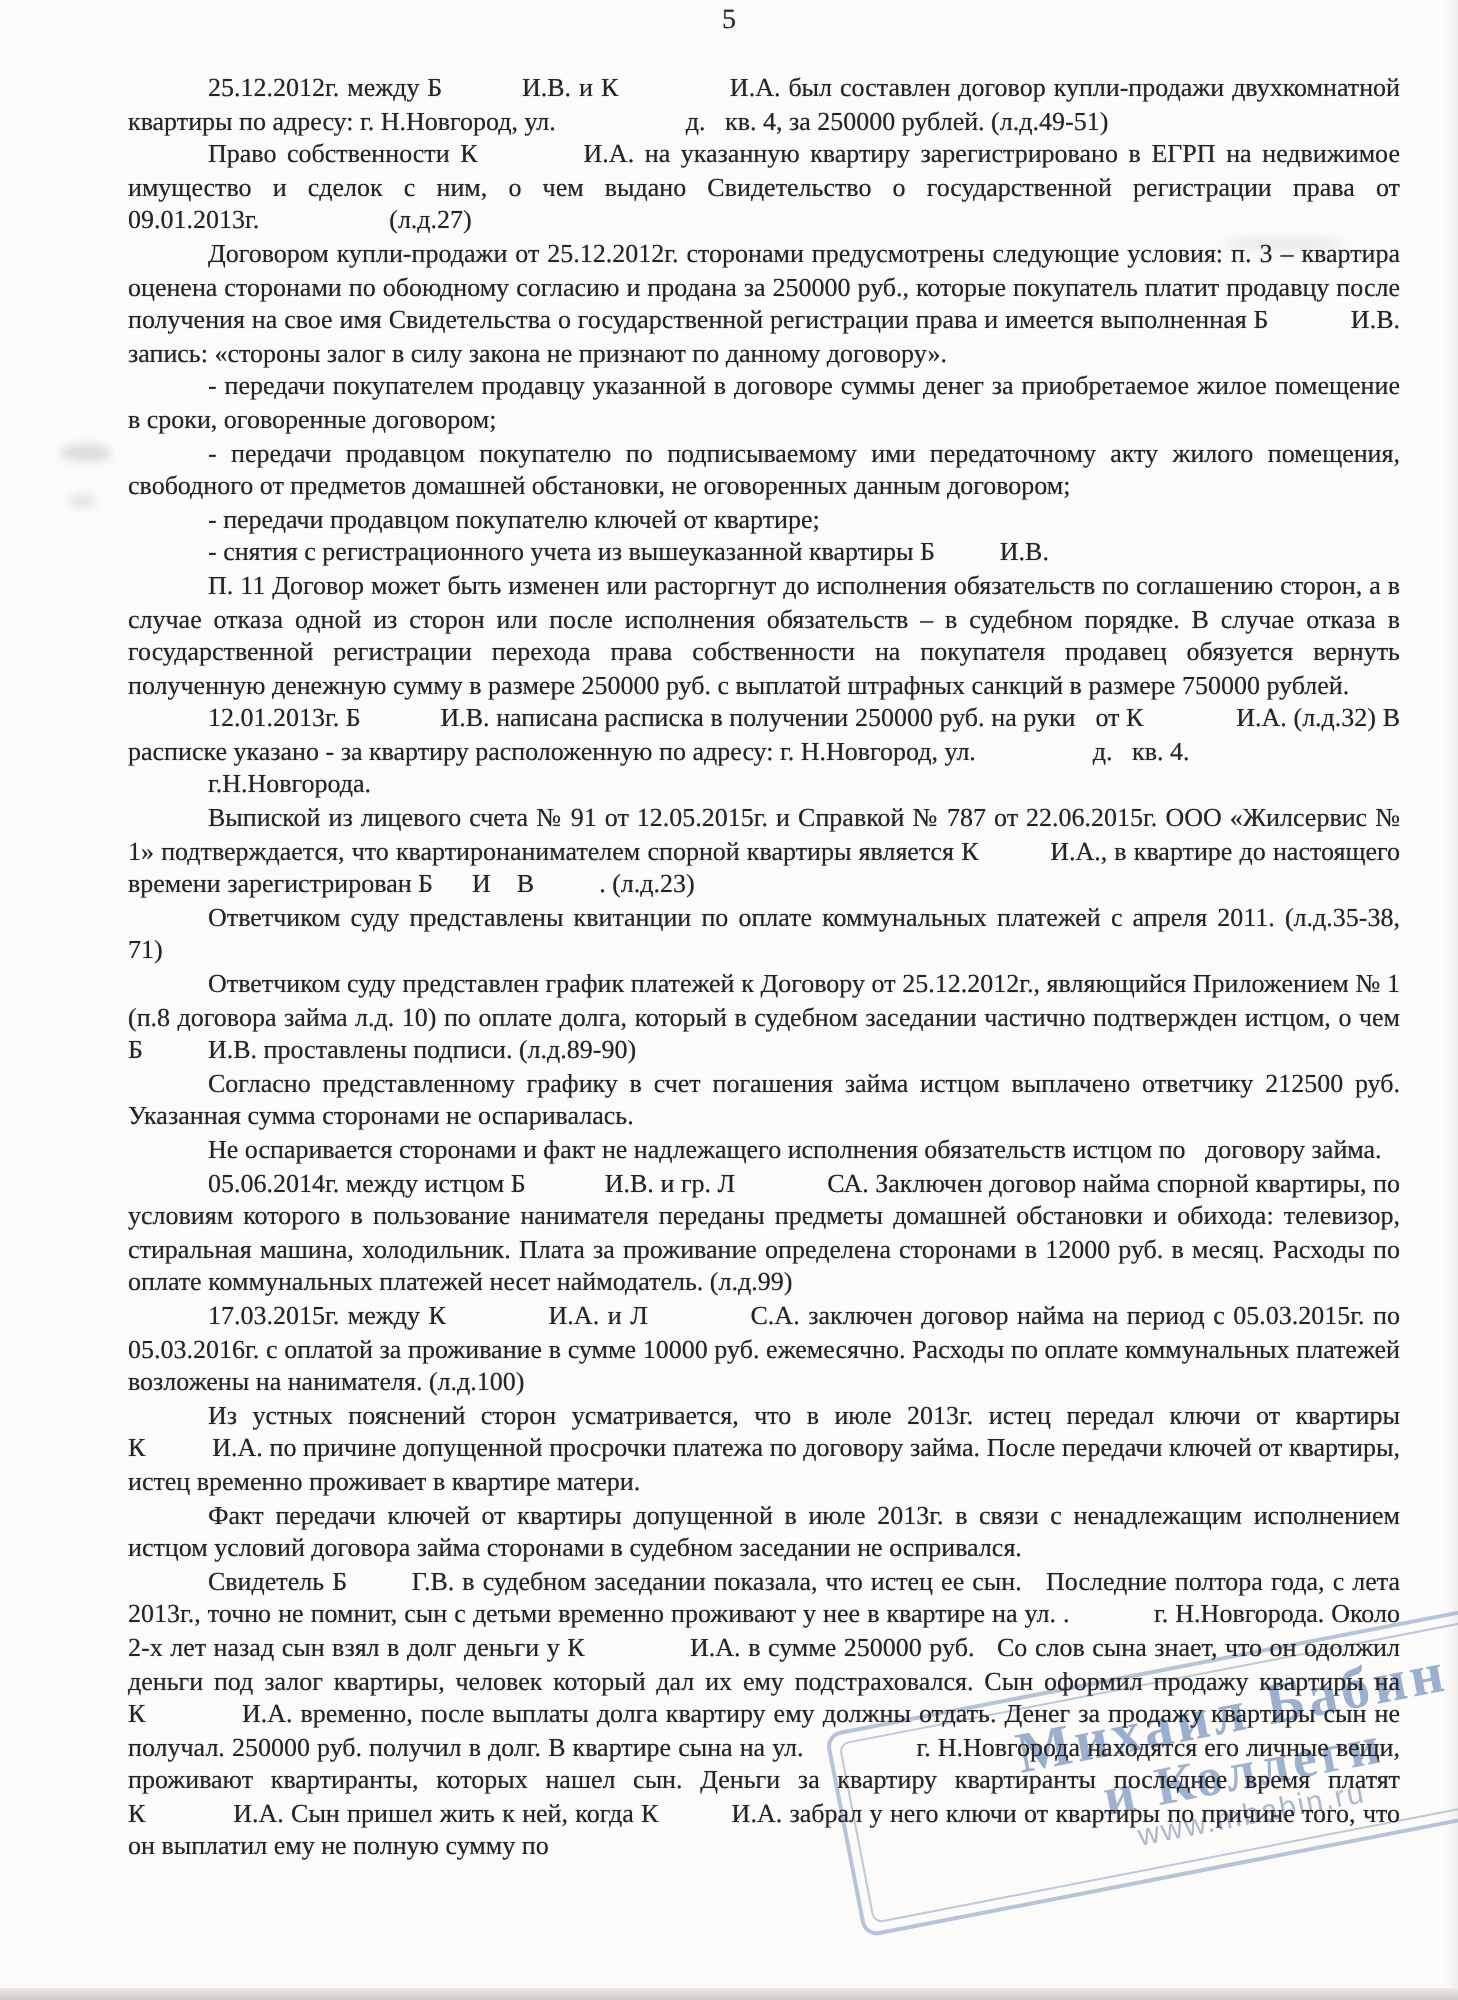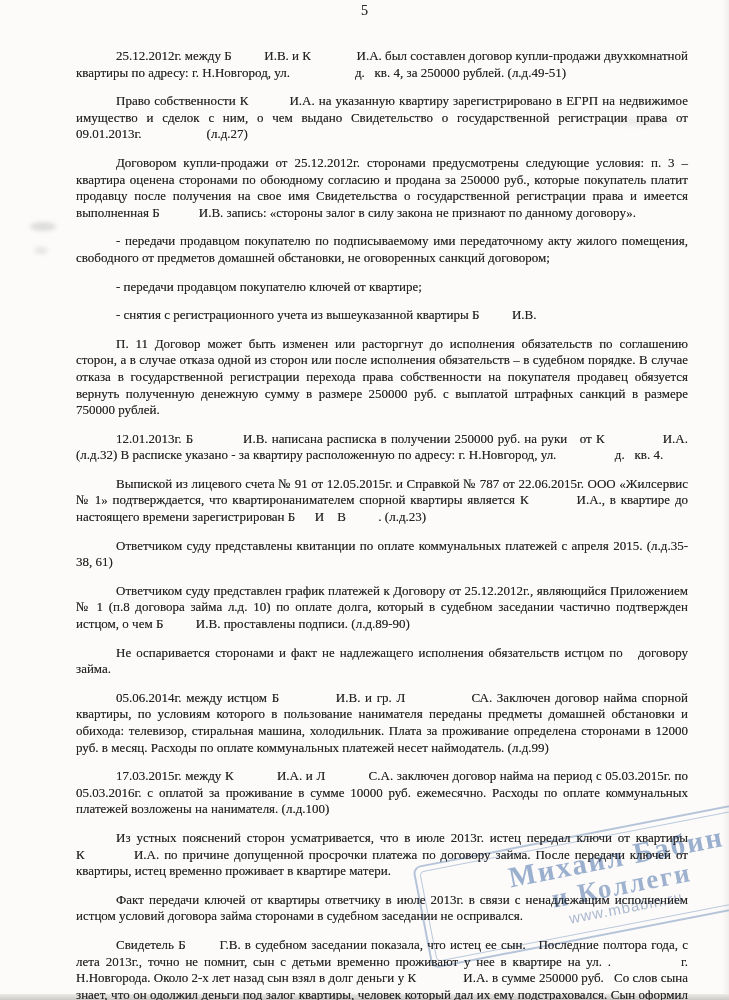--- a/index.html
+++ b/index.html
@@ -25,21 +25,21 @@
     text-shadow:0 0 .5px rgba(40,40,40,.6);
     z-index:2;
   }
   .content{
     position:absolute;left:64px;top:36px;width:636px;
     font-size:13px;line-height:16.6px;
     text-align:justify;
     z-index:1;
     text-shadow:0 0 .5px rgba(40,40,40,.55);
   }
-  .para{margin:12px;text-indent:40px;}
+  .para{margin:0;text-indent:40px;}
   
   .stamp{
     position:absolute;left:432px;top:865px;width:400px;height:100px;
     transform:rotate(-11deg);transform-origin:0% 100%;
     border:2px solid rgba(124,151,190,0.55);
     border-radius:8px;
     display:flex;flex-direction:column;align-items:center;justify-content:center;
     z-index:0;
     pointer-events:none;
   }
@@ -84,29 +84,32 @@
   </div>
 
   <div class="smudge s1"></div>
   <div class="smudge s2"></div>
   <div class="smudge s3"></div>
 
   <div class="content">
       <p class="para">25.12.2012г. между Б&nbsp;&nbsp;&nbsp;&nbsp;&nbsp;&nbsp;&nbsp;&nbsp;&nbsp;&nbsp;И.В. и К&nbsp;&nbsp;&nbsp;&nbsp;&nbsp;&nbsp;&nbsp;&nbsp;&nbsp;&nbsp;&nbsp;&nbsp;&nbsp;&nbsp;И.А. был составлен договор купли-продажи двухкомнатной квартиры по адресу: г. Н.Новгород, ул.&nbsp;&nbsp;&nbsp;&nbsp;&nbsp;&nbsp;&nbsp;&nbsp;&nbsp;&nbsp;&nbsp;&nbsp;&nbsp;&nbsp;&nbsp;&nbsp;&nbsp;&nbsp;&nbsp;&nbsp;д.&nbsp;&nbsp;&nbsp;кв. 4, за 250000 рублей. (л.д.49-51)</p>
       <p class="para">Право собственности К&nbsp;&nbsp;&nbsp;&nbsp;&nbsp;&nbsp;&nbsp;&nbsp;&nbsp;&nbsp;И.А. на указанную квартиру зарегистрировано в ЕГРП на недвижимое имущество и сделок с ним, о чем выдано  Свидетельство о государственной регистрации права от 09.01.2013г.&nbsp;&nbsp;&nbsp;&nbsp;&nbsp;&nbsp;&nbsp;&nbsp;&nbsp;&nbsp;&nbsp;&nbsp;&nbsp;&nbsp;&nbsp;&nbsp;&nbsp;&nbsp;&nbsp;&nbsp;(л.д.27)</p>
       <p class="para">Договором купли-продажи от 25.12.2012г. сторонами предусмотрены следующие условия: п. 3 – квартира оценена  сторонами по обоюдному согласию и продана за 250000 руб., которые покупатель платит продавцу после получения на свое имя Свидетельства о государственной регистрации права и имеется выполненная Б&nbsp;&nbsp;&nbsp;&nbsp;&nbsp;&nbsp;&nbsp;&nbsp;&nbsp;&nbsp;&nbsp;&nbsp;И.В. запись: «стороны залог в силу закона не признают по данному договору».</p>
-      <p class="para">- передачи  продавцом покупателю по подписываемому ими передаточному акту жилого помещения, свободного от предметов домашней обстановки, не оговоренных санкций договором;</p>
+      <p class="para">- передачи покупателем продавцу указанной в договоре суммы денег за приобретаемое жилое помещение в сроки, оговоренные договором;</p>
+      <p class="para">- передачи  продавцом покупателю по подписываемому ими передаточному акту жилого помещения, свободного от предметов домашней обстановки, не оговоренных данным договором;</p>
       <p class="para">- передачи продавцом покупателю ключей от квартире;</p>
       <p class="para">- снятия с регистрационного учета из вышеуказанной квартиры Б&nbsp;&nbsp;&nbsp;&nbsp;&nbsp;&nbsp;&nbsp;&nbsp;&nbsp;&nbsp;И.В.</p>
       <p class="para">П. 11 Договор может быть изменен или расторгнут до исполнения обязательств по соглашению сторон, а в случае отказа одной из сторон или после исполнения обязательств – в судебном порядке. В случае отказа в государственной регистрации перехода права собственности на покупателя продавец обязуется вернуть полученную денежную сумму в размере 250000 руб. с выплатой штрафных санкций в размере 750000 рублей.</p>
       <p class="para">12.01.2013г. Б&nbsp;&nbsp;&nbsp;&nbsp;&nbsp;&nbsp;&nbsp;&nbsp;&nbsp;&nbsp;&nbsp;&nbsp;И.В. написана расписка в получении 250000 руб. на руки&nbsp;&nbsp;&nbsp;от К&nbsp;&nbsp;&nbsp;&nbsp;&nbsp;&nbsp;&nbsp;&nbsp;&nbsp;&nbsp;&nbsp;&nbsp;&nbsp;&nbsp;И.А. (л.д.32) В расписке указано - за квартиру расположенную по адресу: г. Н.Новгород, ул.&nbsp;&nbsp;&nbsp;&nbsp;&nbsp;&nbsp;&nbsp;&nbsp;&nbsp;&nbsp;&nbsp;&nbsp;&nbsp;&nbsp;&nbsp;&nbsp;&nbsp;&nbsp;д.&nbsp;&nbsp;&nbsp;кв. 4.</p>
+      <p class="para">г.Н.Новгорода.</p>
       <p class="para">Выпиской из лицевого счета № 91 от 12.05.2015г. и Справкой № 787 от 22.06.2015г. ООО «Жилсервис № 1» подтверждается, что  квартиронанимателем спорной квартиры является К&nbsp;&nbsp;&nbsp;&nbsp;&nbsp;&nbsp;&nbsp;&nbsp;&nbsp;&nbsp;И.А., в квартире до настоящего времени  зарегистрирован Б&nbsp;&nbsp;&nbsp;&nbsp;&nbsp;&nbsp;И&nbsp;&nbsp;&nbsp;&nbsp;В&nbsp;&nbsp;&nbsp;&nbsp;&nbsp;&nbsp;&nbsp;&nbsp;&nbsp;&nbsp;. (л.д.23)</p>
-      <p class="para">Ответчиком суду представлены квитанции по оплате коммунальных платежей с апреля 2015. (л.д.35-38, 61)</p>
+      <p class="para">Ответчиком суду представлены квитанции по оплате коммунальных платежей с апреля 2011. (л.д.35-38, 71)</p>
       <p class="para">Ответчиком  суду  представлен  график  платежей  к  Договору  от  25.12.2012г.,  являющийся Приложением № 1 (п.8 договора займа л.д. 10) по оплате долга, который в судебном заседании частично подтвержден истцом, о чем Б&nbsp;&nbsp;&nbsp;&nbsp;&nbsp;&nbsp;&nbsp;&nbsp;&nbsp;&nbsp;И.В. проставлены подписи. (л.д.89-90)</p>
+      <p class="para">Согласно представленному графику в счет погашения займа истцом выплачено ответчику 212500 руб. Указанная сумма сторонами не оспаривалась.</p>
       <p class="para">Не оспаривается сторонами и факт не надлежащего исполнения обязательств истцом по&nbsp;&nbsp;&nbsp;договору займа.</p>
       <p class="para">05.06.2014г. между истцом Б&nbsp;&nbsp;&nbsp;&nbsp;&nbsp;&nbsp;&nbsp;&nbsp;&nbsp;&nbsp;&nbsp;&nbsp;И.В. и гр. Л&nbsp;&nbsp;&nbsp;&nbsp;&nbsp;&nbsp;&nbsp;&nbsp;&nbsp;&nbsp;&nbsp;&nbsp;&nbsp;&nbsp;СА. Заключен договор найма спорной квартиры, по условиям которого в пользование нанимателя переданы предметы домашней обстановки и обихода: телевизор, стиральная машина, холодильник. Плата за проживание определена сторонами в 12000 руб. в месяц. Расходы по оплате коммунальных платежей несет наймодатель. (л.д.99)</p>
       <p class="para">17.03.2015г. между К&nbsp;&nbsp;&nbsp;&nbsp;&nbsp;&nbsp;&nbsp;&nbsp;&nbsp;&nbsp;&nbsp;&nbsp;И.А. и Л&nbsp;&nbsp;&nbsp;&nbsp;&nbsp;&nbsp;&nbsp;&nbsp;&nbsp;&nbsp;&nbsp;&nbsp;С.А. заключен договор найма на период с 05.03.2015г. по 05.03.2016г. с оплатой за проживание в сумме 10000 руб. ежемесячно. Расходы по оплате коммунальных платежей возложены на нанимателя. (л.д.100)</p>
       <p class="para">Из устных пояснений сторон усматривается, что в июле 2013г. истец передал ключи от квартиры К&nbsp;&nbsp;&nbsp;&nbsp;&nbsp;&nbsp;&nbsp;&nbsp;&nbsp;&nbsp;И.А. по причине допущенной просрочки платежа по договору займа. После передачи ключей от квартиры, истец временно проживает в квартире матери.</p>
-      <p class="para">Факт передачи ключей от квартиры ответчику в июле 2013г. в связи с ненадлежащим исполнением истцом условий договора займа сторонами в судебном заседании не оспривался.</p>
+      <p class="para">Факт передачи ключей от квартиры допущенной в июле 2013г. в связи с ненадлежащим исполнением истцом условий договора займа сторонами в судебном заседании не оспривался.</p>
       <p class="para">Свидетель Б&nbsp;&nbsp;&nbsp;&nbsp;&nbsp;&nbsp;&nbsp;&nbsp;Г.В. в судебном заседании показала, что истец ее сын.&nbsp;&nbsp;&nbsp;Последние полтора года, с лета 2013г., точно не помнит,  сын с детьми временно проживают у нее в квартире на ул. .&nbsp;&nbsp;&nbsp;&nbsp;&nbsp;&nbsp;&nbsp;&nbsp;&nbsp;&nbsp;&nbsp;&nbsp;г. Н.Новгорода. Около 2-х лет назад сын взял в долг деньги у К&nbsp;&nbsp;&nbsp;&nbsp;&nbsp;&nbsp;&nbsp;&nbsp;&nbsp;&nbsp;&nbsp;&nbsp;&nbsp;&nbsp;И.А. в сумме 250000 руб.&nbsp;&nbsp;&nbsp;Со слов сына знает, что он одолжил деньги под залог квартиры, человек который дал их ему подстраховался. Сын оформил продажу квартиры на К&nbsp;&nbsp;&nbsp;&nbsp;&nbsp;&nbsp;&nbsp;&nbsp;&nbsp;&nbsp;&nbsp;&nbsp;И.А. временно, после выплаты долга квартиру ему должны отдать. Денег за продажу квартиры сын не получал. 250000 руб. получил в долг. В квартире сына на ул.&nbsp;&nbsp;&nbsp;&nbsp;&nbsp;&nbsp;&nbsp;&nbsp;&nbsp;&nbsp;&nbsp;&nbsp;&nbsp;&nbsp;&nbsp;&nbsp;г. Н.Новгорода находятся его личные вещи, проживают квартиранты, которых нашел сын. Деньги за квартиру  квартиранты последнее время платят К&nbsp;&nbsp;&nbsp;&nbsp;&nbsp;&nbsp;&nbsp;&nbsp;&nbsp;&nbsp;&nbsp;&nbsp;И.А. Сын пришел жить к ней, когда К&nbsp;&nbsp;&nbsp;&nbsp;&nbsp;&nbsp;&nbsp;&nbsp;&nbsp;&nbsp;И.А. забрал у него ключи от квартиры  по причине того, что он выплатил ему не полную сумму по</p>
     </div>
 
 </div>
 
 </body></html>

